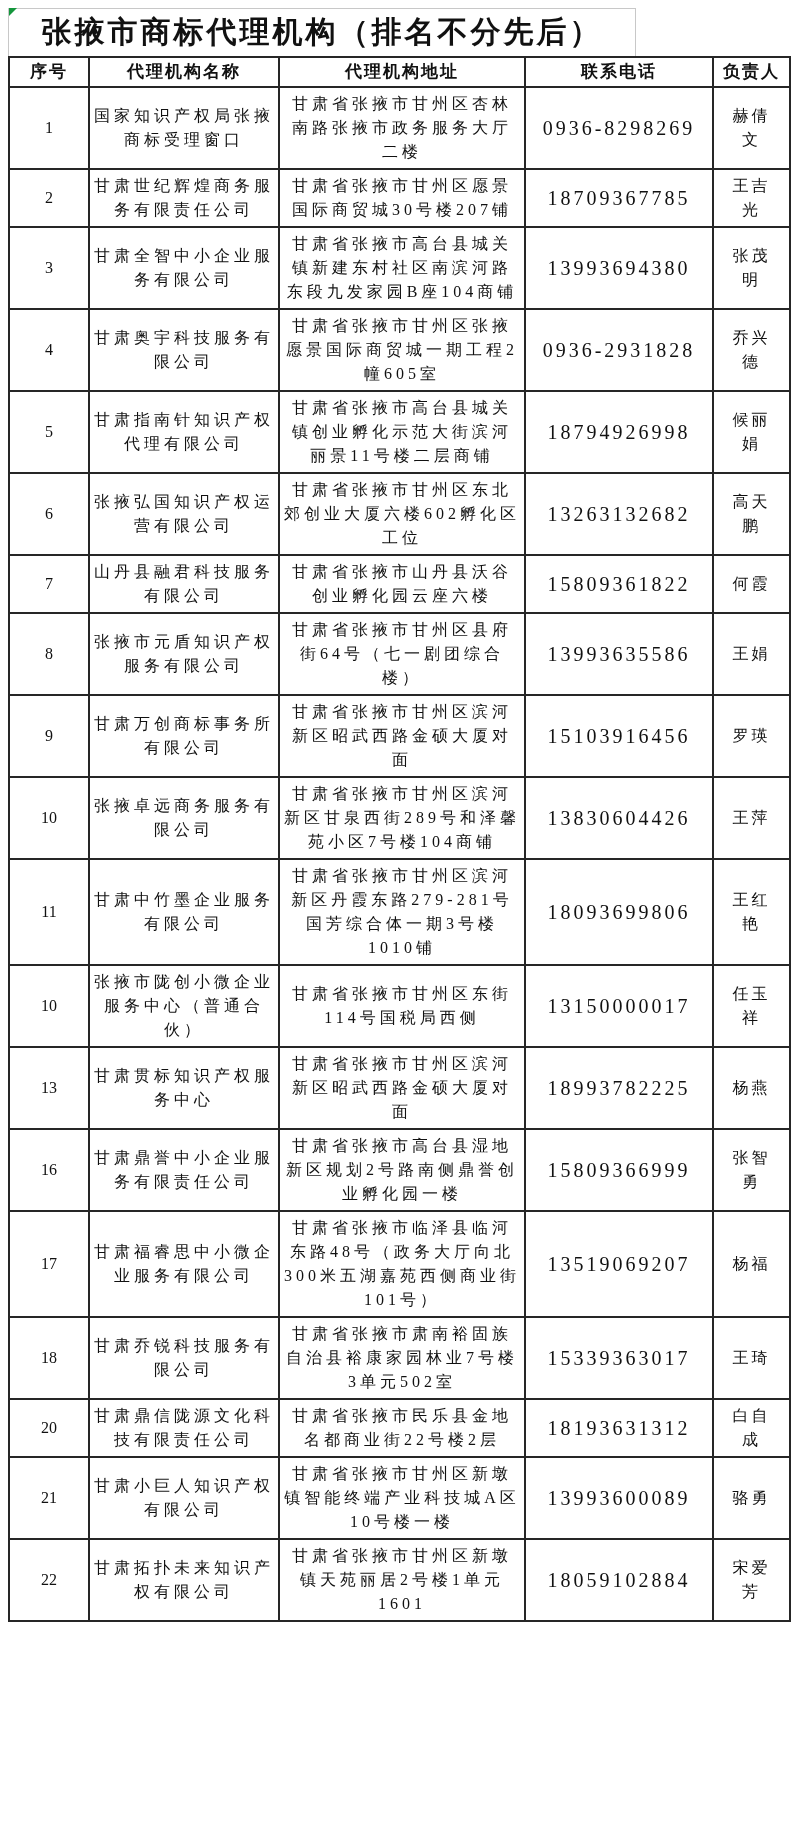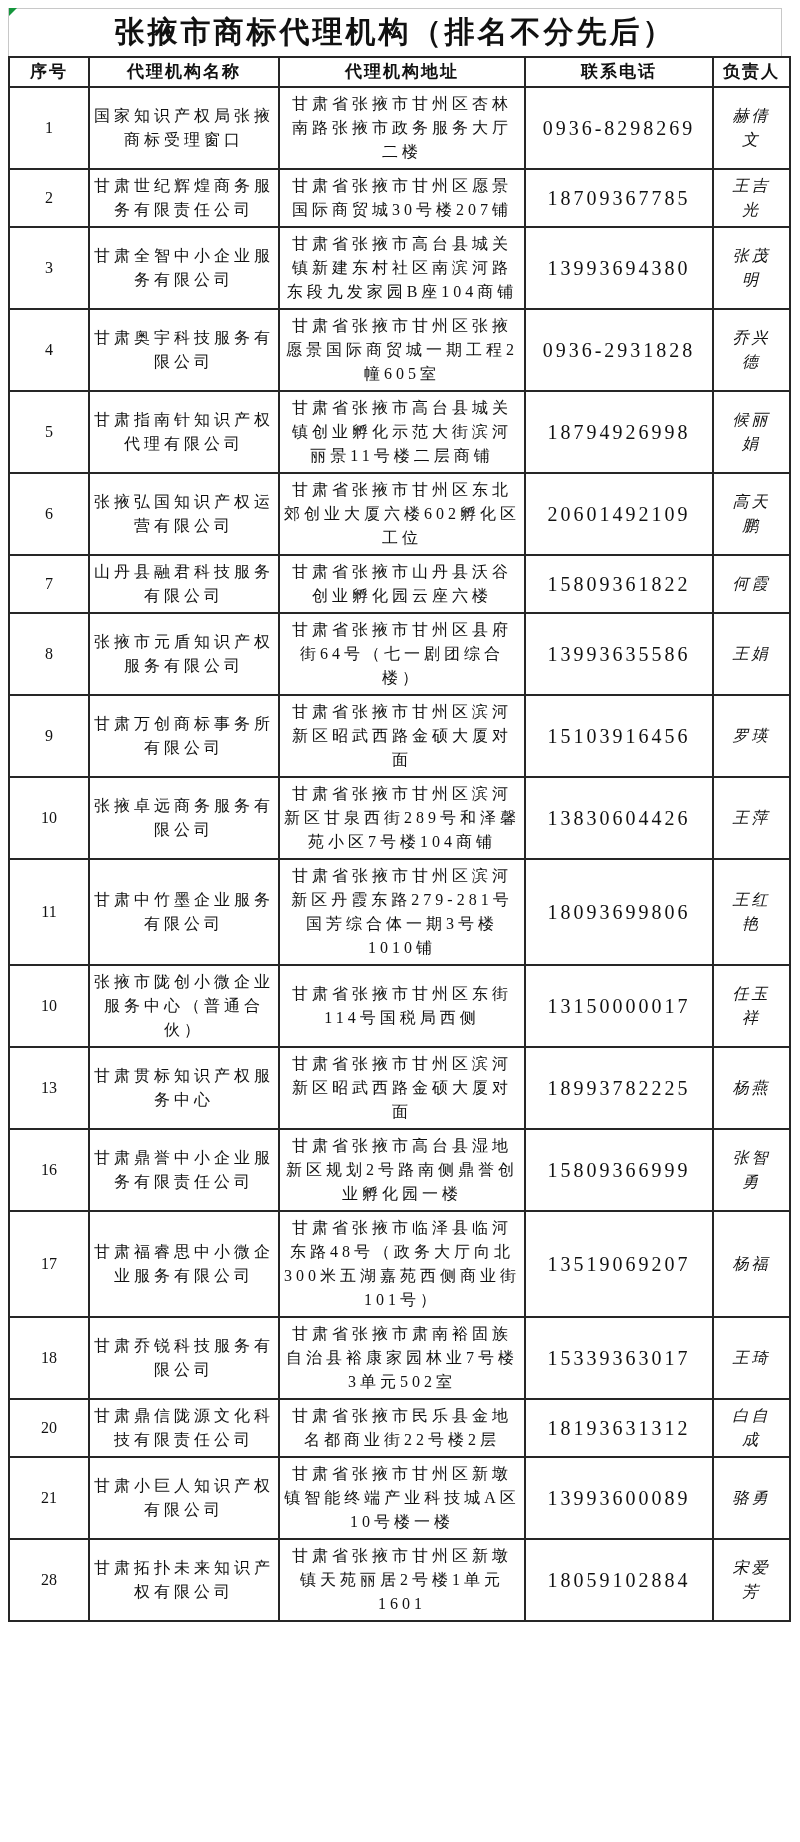--- a/index.html
+++ b/index.html
@@ -21,21 +21,21 @@
     position: absolute;
     top: 8px;
     left: 9px;
     width: 0;
     height: 0;
     border-top: 8px solid #14963c;
     border-right: 8px solid transparent;
   }
   .title-cell {
     box-sizing: border-box;
-    width: 774px;
+    width: 628px;
     height: 48px;
     border: 1px solid #c8c8c8;
     border-bottom: none;
     display: flex;
     align-items: center;
     justify-content: center;
     font-size: 30px;
     font-weight: bold;
     letter-spacing: 3px;
     white-space: nowrap;
@@ -77,21 +77,20 @@
     font-size: 16px;
   }
   .agency-table td.cell-phone {
     letter-spacing: 3px;
     font-size: 20px;
     white-space: nowrap;
   }
   .agency-table td.cell-contact {
     letter-spacing: 3px;
     padding: 4px 18px;
-    font-style: italic;
   }
 </style>
 </head>
 <body>
 
 <div class="sheet">
   <div class="corner-marker"></div>
 
   <div class="title-cell">张掖市商标代理机构（排名不分先后）</div>
 
@@ -145,21 +144,21 @@
     <td class="cell-no">5</td>
     <td class="cell-name">甘肃指南针知识产权代理有限公司</td>
     <td class="cell-address">甘肃省张掖市高台县城关镇创业孵化示范大街滨河丽景11号楼二层商铺</td>
     <td class="cell-phone">18794926998</td>
     <td class="cell-contact">候丽娟</td>
   </tr>
         <tr>
     <td class="cell-no">6</td>
     <td class="cell-name">张掖弘国知识产权运营有限公司</td>
     <td class="cell-address">甘肃省张掖市甘州区东北郊创业大厦六楼602孵化区工位</td>
-    <td class="cell-phone">20601492109</td>
+    <td class="cell-phone">13263132682</td>
     <td class="cell-contact">高天鹏</td>
   </tr>
         <tr>
     <td class="cell-no">7</td>
     <td class="cell-name">山丹县融君科技服务有限公司</td>
     <td class="cell-address">甘肃省张掖市山丹县沃谷创业孵化园云座六楼</td>
     <td class="cell-phone">15809361822</td>
     <td class="cell-contact">何霞</td>
   </tr>
         <tr>
@@ -233,21 +232,21 @@
     <td class="cell-contact">白自成</td>
   </tr>
         <tr>
     <td class="cell-no">21</td>
     <td class="cell-name">甘肃小巨人知识产权有限公司</td>
     <td class="cell-address">甘肃省张掖市甘州区新墩镇智能终端产业科技城A区10号楼一楼</td>
     <td class="cell-phone">13993600089</td>
     <td class="cell-contact">骆勇</td>
   </tr>
         <tr>
-    <td class="cell-no">28</td>
+    <td class="cell-no">22</td>
     <td class="cell-name">甘肃拓扑未来知识产权有限公司</td>
     <td class="cell-address">甘肃省张掖市甘州区新墩镇天苑丽居2号楼1单元1601</td>
     <td class="cell-phone">18059102884</td>
     <td class="cell-contact">宋爱芳</td>
   </tr>
       </tbody>
   </table>
 </div>
 
 </body></html>

